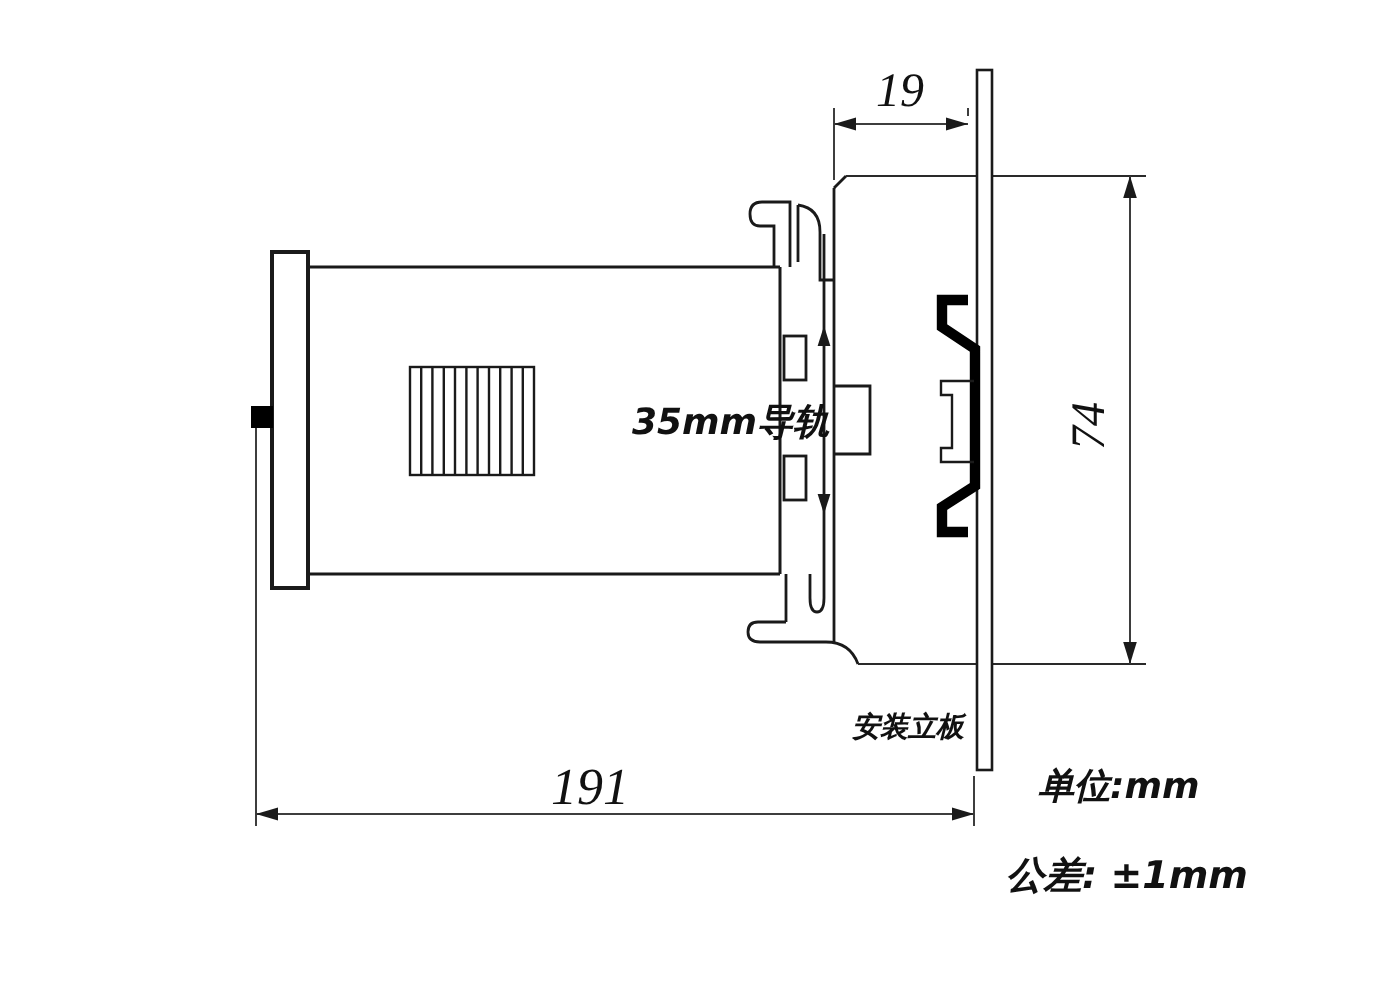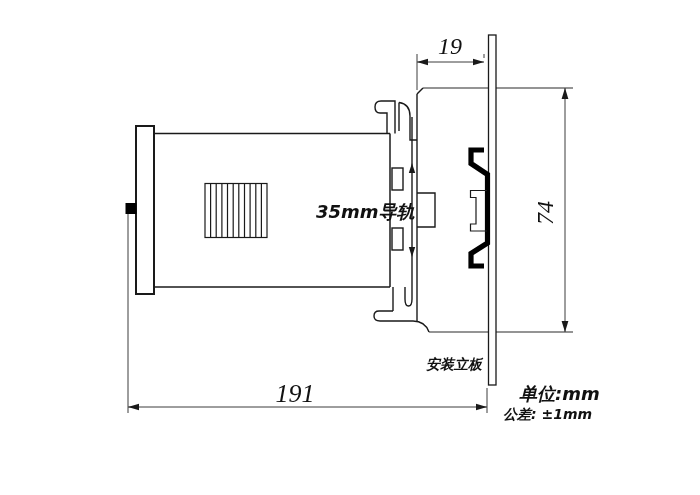--- a/index.html
+++ b/index.html
@@ -116,14 +116,14 @@
 
   <div class="lbl dimnum" style="left:245px;top:381px;width:100px;font-size:26px;">191</div>
 
   <div class="lbl cjk" style="left:316px;top:202px;width:90px;font-size:18px;text-align:center;">35mm导轨</div>
 
   <div class="lbl cjk" style="left:426px;top:356px;width:70px;font-size:14px;">安装立板</div>
 
 
   <div class="lbl cjk" style="left:503px;top:384px;font-size:18px;margin-left:16px;">单位:mm</div>
 
-  <div class="lbl cjk" style="left:503px;top:406px;font-size:14px;text-align:center;">公差: ±1mm</div>
+  <div class="lbl cjk" style="left:503px;top:428px;font-size:19px;text-align:center;">公差: ±1mm</div>
 </div>
 
 </body></html>

